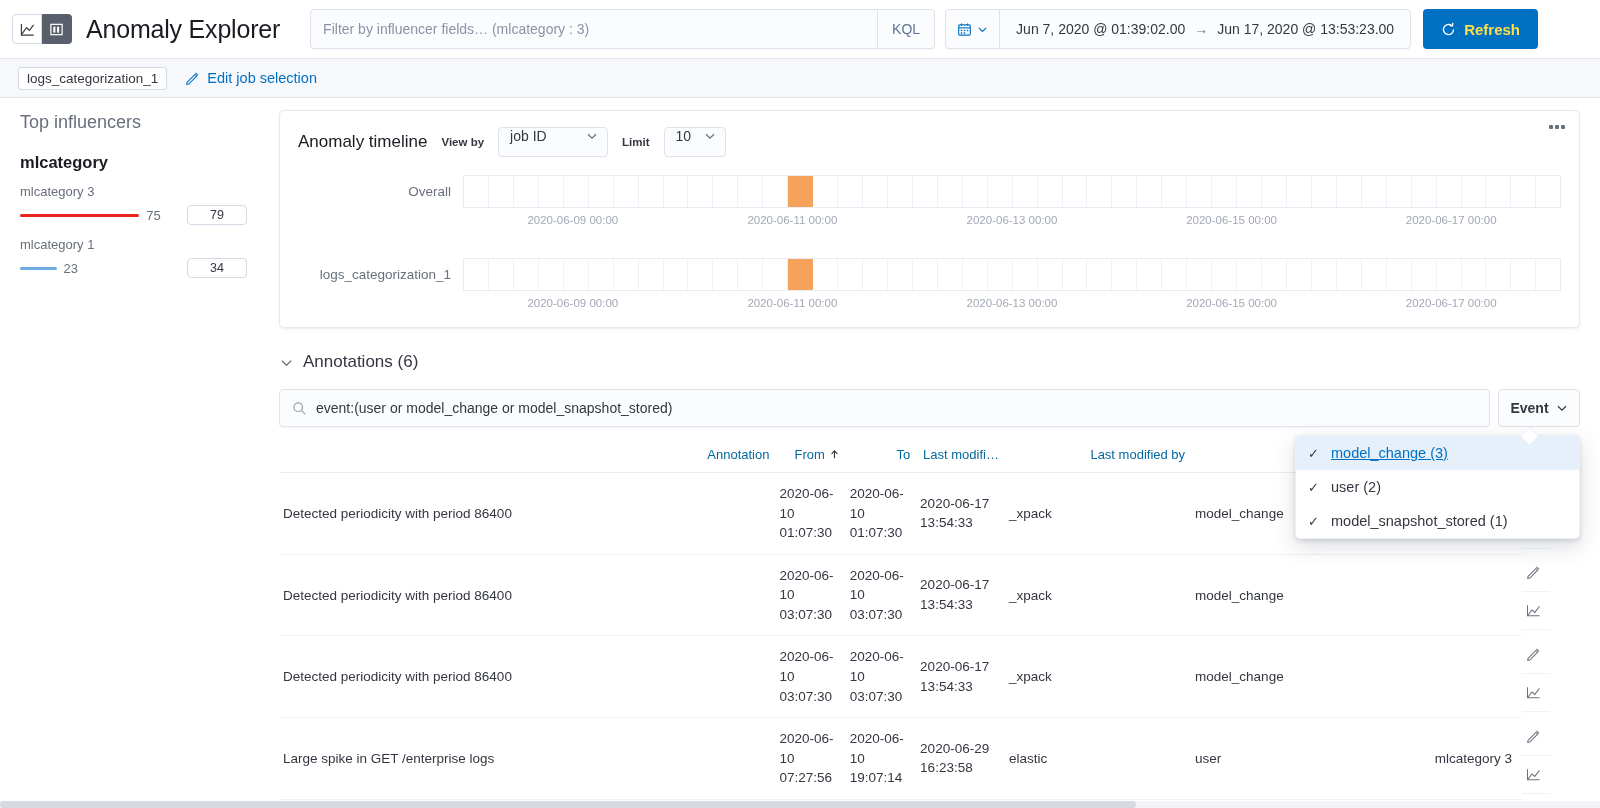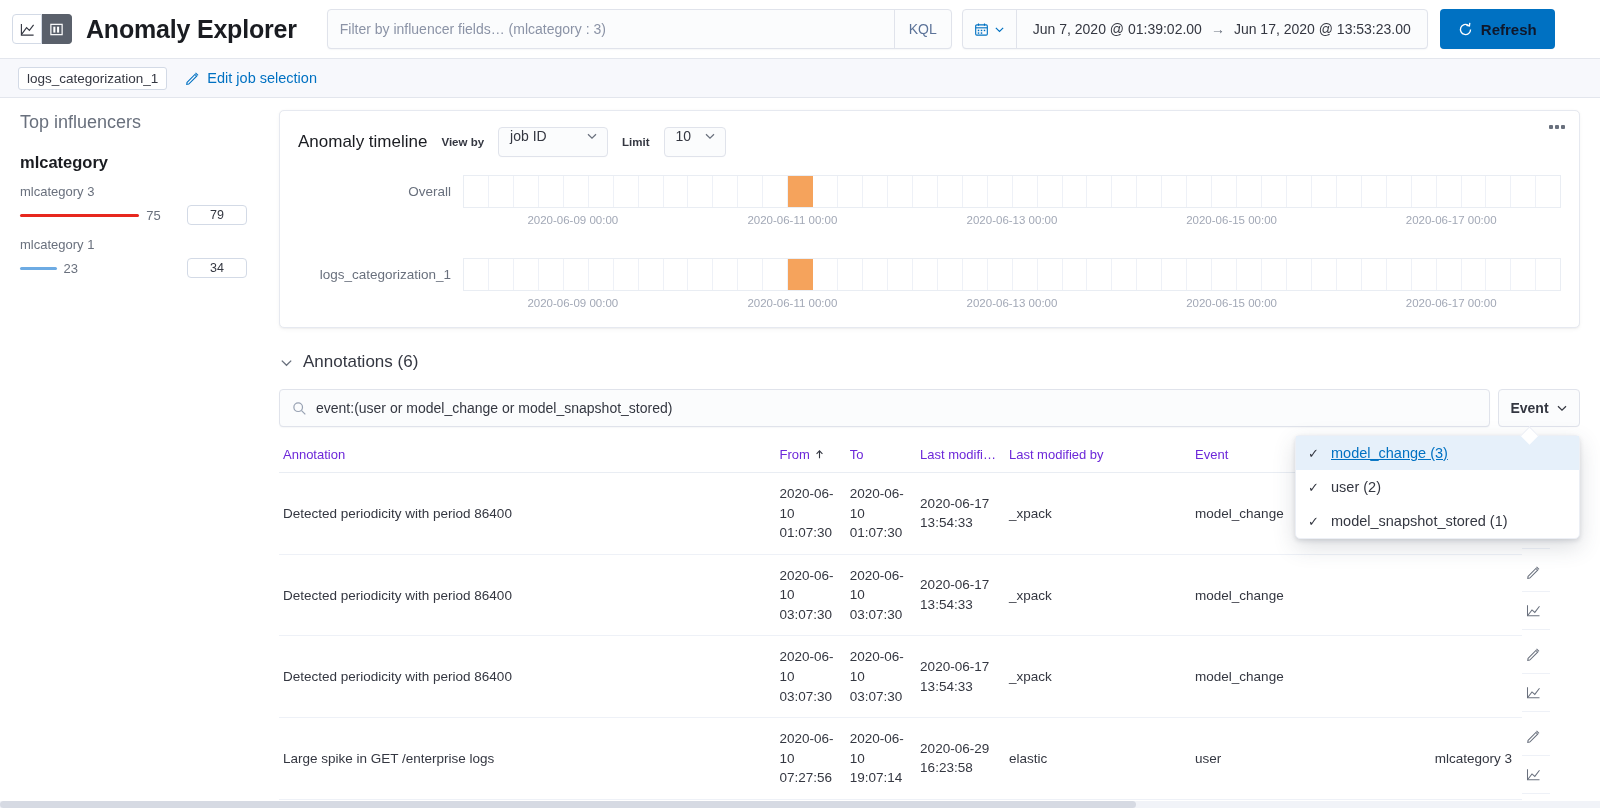--- a/index.html
+++ b/index.html
@@ -23,21 +23,21 @@
     width: 30px; height: 30px;
     border: 1px solid #d3dae6;
     display: flex; align-items: center; justify-content: center;
     background: #ffffff;
     cursor: pointer;
   }
   .tgl:first-child { border-radius: 4px 0 0 4px; }
   .tgl:last-child { border-radius: 0 4px 4px 0; border-left: none; }
   .tgl.active { background: #5a606b; border-color: #5a606b; }
   .page-title {
-    font-size: 25px; font-weight: 700; color: #1a1c21;
+    font-size: 25px; font-weight: 400; color: #1a1c21;
     letter-spacing: -0.2px; white-space: nowrap;
   }
   .search-wrap {
     margin-left: 30px;
     flex: 0 0 625px;
     height: 40px;
     border: 1px solid #e0e3eb;
     border-radius: 4px;
     background: #fbfcfd;
     display: flex; align-items: center;
@@ -74,21 +74,21 @@
     display: flex; align-items: center; gap: 9px;
     padding: 0 16px;
     font-size: 14px; color: #343741; white-space: nowrap;
     cursor: pointer;
   }
   .arrow-r { color: #69707d; font-size: 14px; }
   .refresh-btn {
     margin-left: 12px;
     height: 40px;
     background: #0071c2;
-    color: #0f172a;
+    color: #fde047;
     border: none; border-radius: 4px;
     font-family: "Liberation Sans", sans-serif;
     font-size: 15px; font-weight: bold;
     padding: 0 18px;
     display: flex; align-items: center; gap: 8px;
     cursor: pointer;
     box-shadow: 0 1px 1px -1px rgba(0,0,0,.2);
   }
   
   .jobrow {
@@ -218,22 +218,22 @@
     border: 1px solid #e0e3eb; border-radius: 4px;
     background: #fbfcfd;
     display: flex; align-items: center; justify-content: center; gap: 7px;
     font-size: 14px; font-weight: bold; color: #343741;
     cursor: pointer;
     box-shadow: 0 1px 1px -1px rgba(152,162,179,.2);
   }
   
   table.ann-table { width: 100%; border-collapse: collapse; margin-top: 12px; }
   table.ann-table th {
-    font-size: 13px; font-weight: 400; color: #6d28d9;
-    text-align: left; padding: 8px 6px 10px 4px;
+    font-size: 13px; font-weight: 400; color: #0369a1;
+    text-align: right; padding: 8px 6px 10px 4px;
     border-bottom: 1px solid #e9edf3;
     white-space: nowrap;
   }
   table.ann-table td {
     font-size: 13.5px; color: #343741;
     padding: 11px 6px 11px 4px;
     border-bottom: 1px solid #eef1f7;
     vertical-align: middle;
   }
   .c-ann { width: 480px; }

